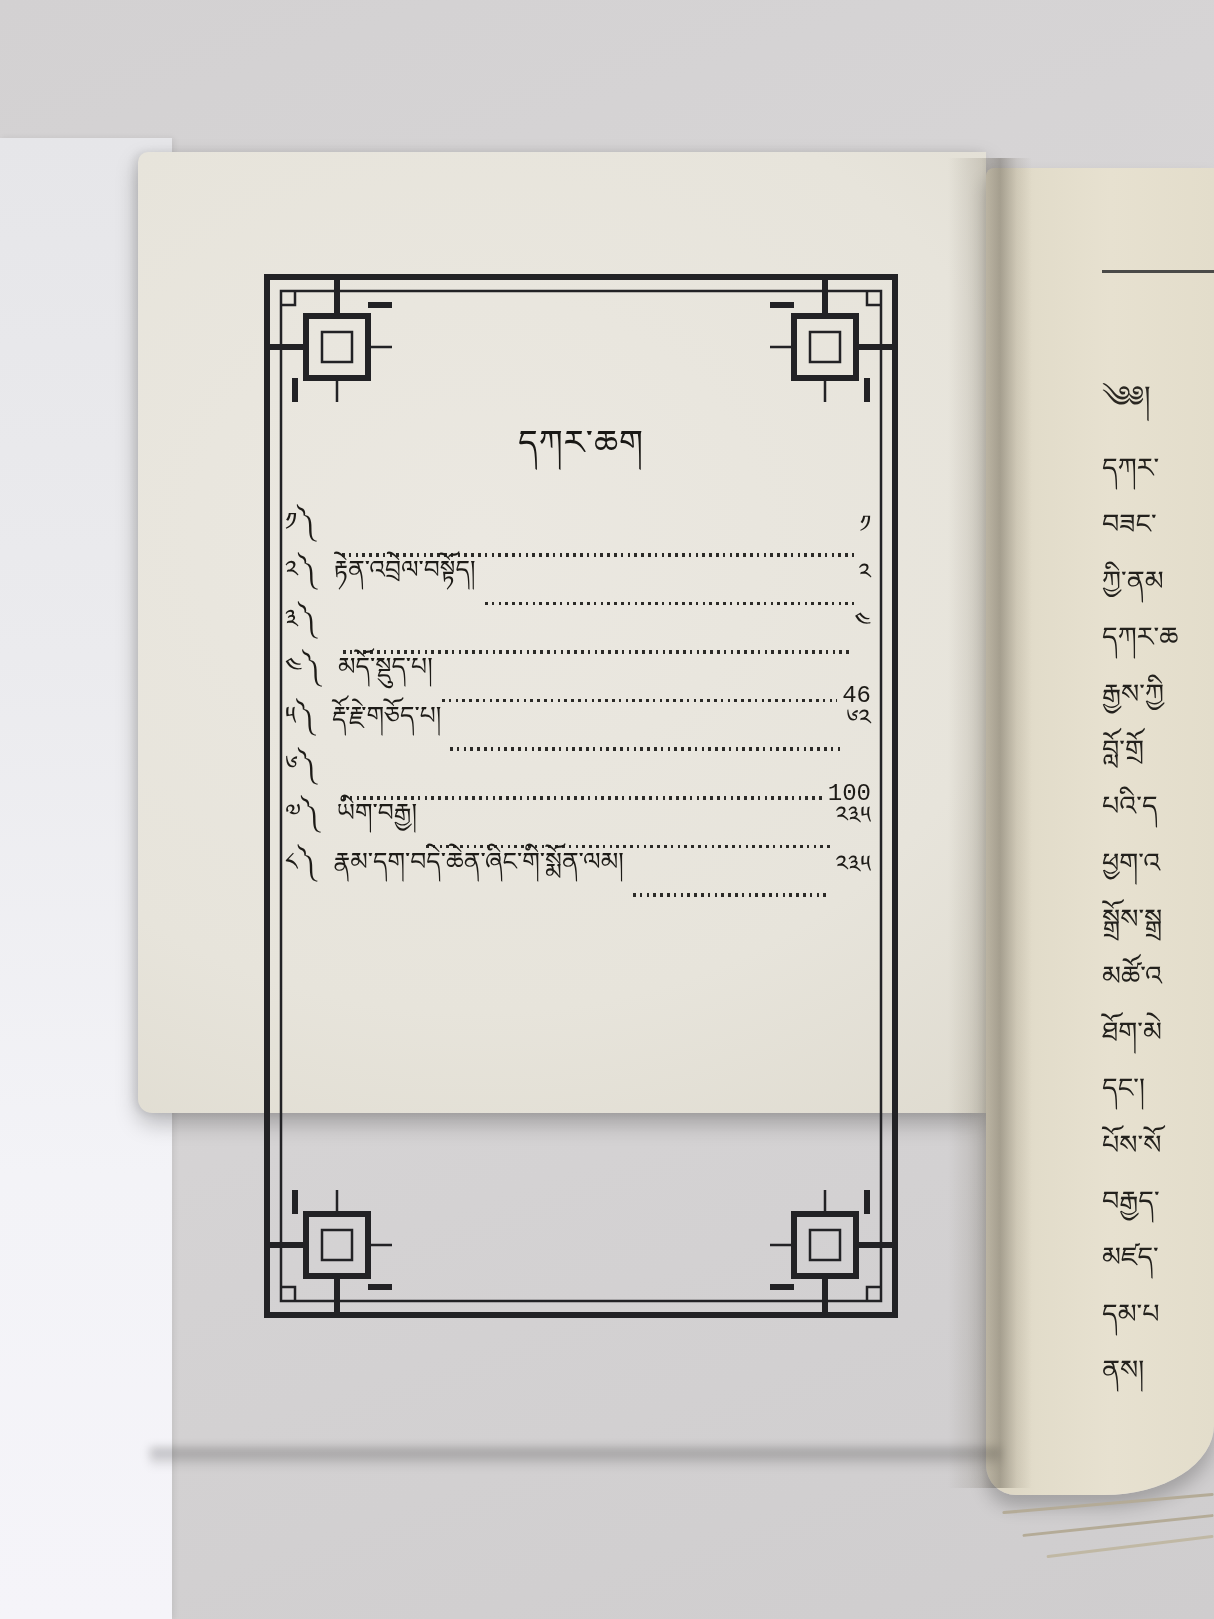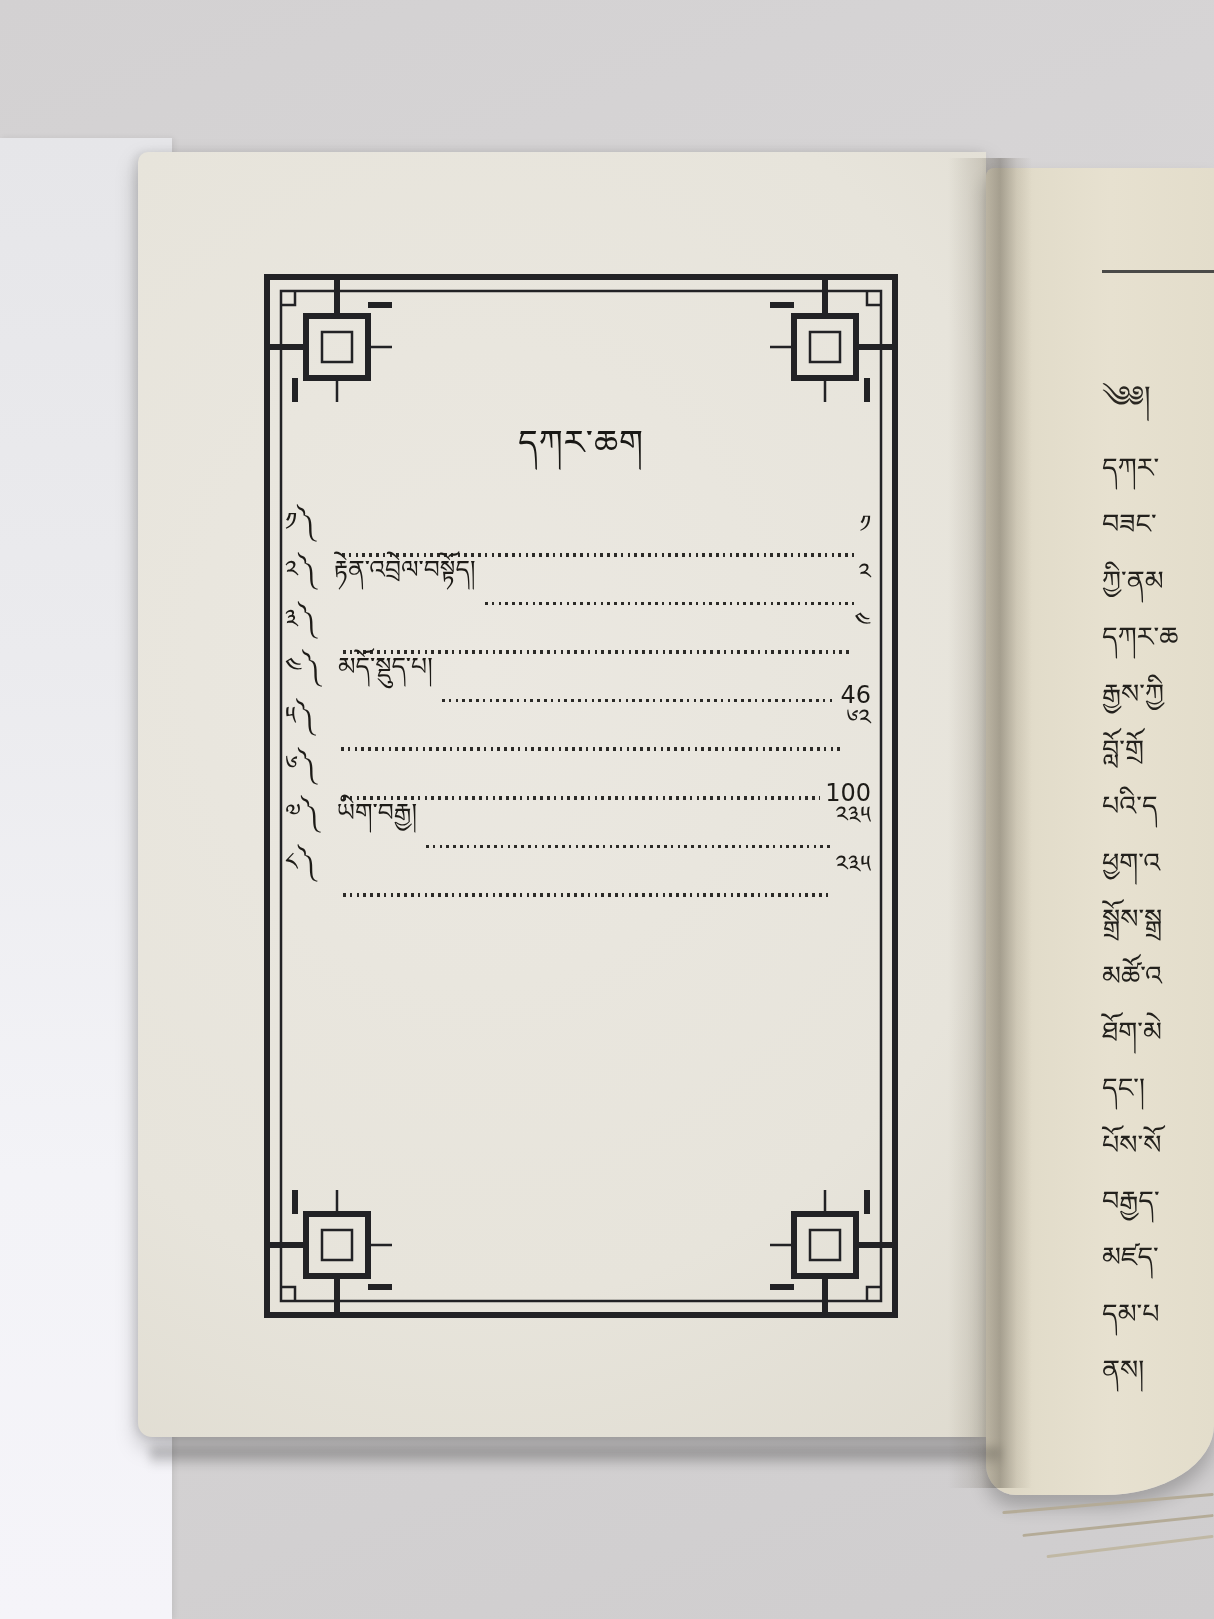--- a/index.html
+++ b/index.html
@@ -10,26 +10,27 @@
     color:#1c1b19;
   }
   
   .white-sheet{
     position:absolute;left:0;top:138px;width:172px;height:1481px;
     background:linear-gradient(180deg,#e6e6e9 0%,#ebebee 35%,#f3f3f7 70%,#f5f4f9 100%);
     box-shadow:2px 0 6px rgba(0,0,0,.08);
   }
   
   .page-left{
-    position:absolute;left:138px;top:152px;width:848px;height:1285px;
+    position:absolute;left:138px;top:152px;width:848px;height:961px;
     background:
       radial-gradient(120% 90% at 40% 40%, #ebe8e1 0%, #e7e4db 55%, #ddd9cd 90%),
       #e9e6de;
     border-radius:10px 0 0 14px;
     box-shadow:0 10px 22px rgba(0,0,0,.25), -4px 0 8px rgba(0,0,0,.08);
+    font-family:Liberation Mono, monospace;
   }
   
   .gutter-shadow{
     position:absolute;left:948px;top:158px;width:84px;height:1330px;
     background:linear-gradient(90deg,rgba(90,82,64,0) 0%,rgba(90,82,64,.18) 40%,rgba(60,54,42,.34) 62%,rgba(90,82,64,.12) 82%,rgba(90,82,64,0) 100%);
     pointer-events:none;z-index:5;
   }
   
   .page-right{
     position:absolute;left:986px;top:168px;width:228px;height:1327px;
@@ -136,36 +137,38 @@
         <span class="toc-page">༤</span>
       </div>
       <div class="toc-row">
         <span class="toc-index">༤༽</span>
         <span class="toc-title">མདོ་སྡུད་པ།</span>
         <span class="leader"></span>
         <span class="toc-page">46</span>
       </div>
       <div class="toc-row">
         <span class="toc-index">༥༽</span>
+        <span class="toc-title">རྡོ་རྗེ་གཅོད་པ།</span>
         <span class="leader"></span>
         <span class="toc-page">༦༢</span>
       </div>
       <div class="toc-row">
         <span class="toc-index">༦༽</span>
         <span class="leader"></span>
         <span class="toc-page">100</span>
       </div>
       <div class="toc-row">
         <span class="toc-index">༧༽</span>
         <span class="toc-title">ཡིག་བརྒྱ།</span>
         <span class="leader"></span>
         <span class="toc-page">༢༣༥</span>
       </div>
       <div class="toc-row">
         <span class="toc-index">༨༽</span>
+        <span class="toc-title">རྣམ་དག་བདེ་ཆེན་ཞིང་གི་སྨོན་ལམ།</span>
         <span class="leader"></span>
         <span class="toc-page">༢༣༥</span>
       </div>
     </div>
   </div>
 
   <div class="page-right">
     <div class="right-rule"></div>
     <div class="head-mark">༄༅།</div>
     <div class="fragments">

